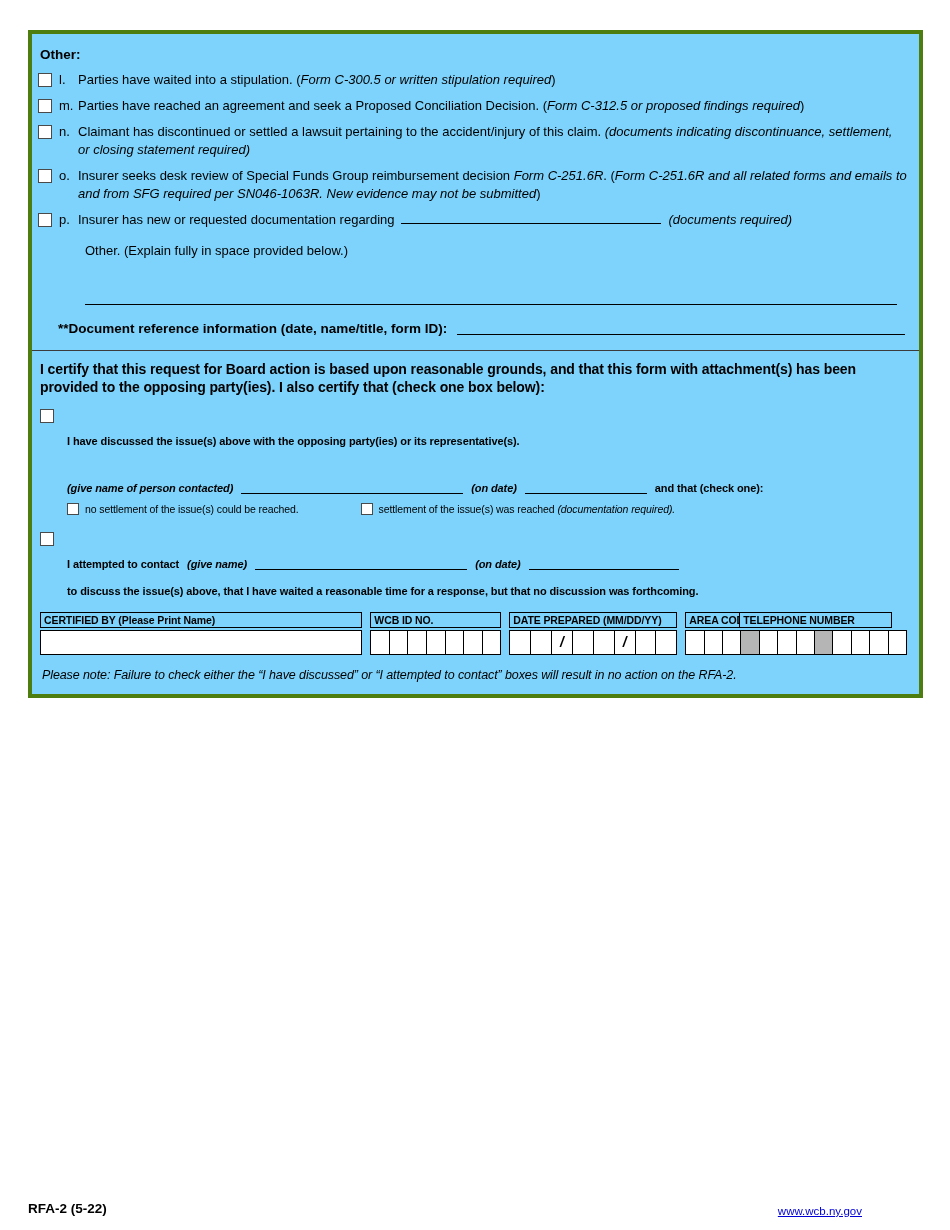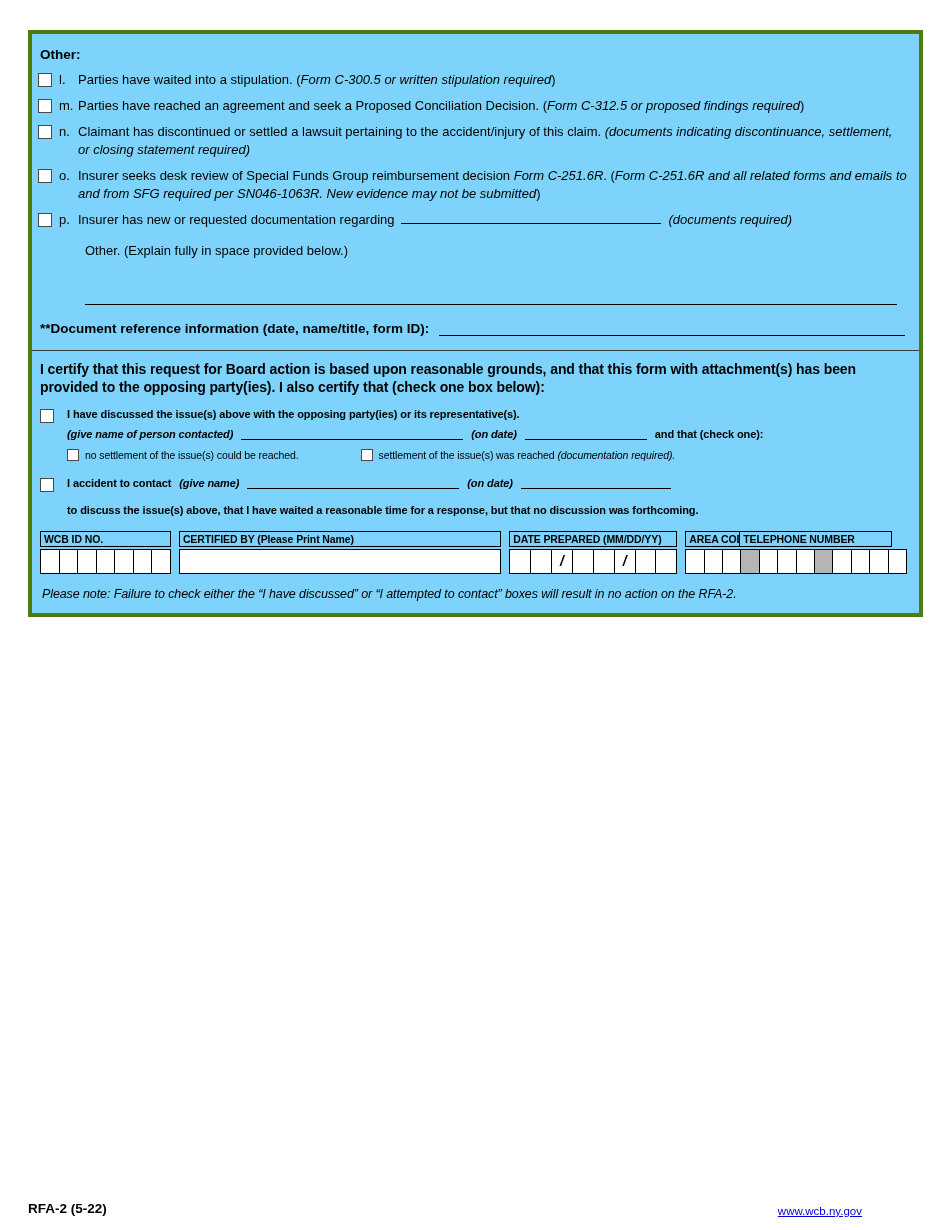--- a/index.html
+++ b/index.html
@@ -21,33 +21,33 @@
   .letter { flex:none; width:17px; margin-left:7px; font-size:13px; }
   .item-text { flex:1; margin-left:2px; }
   .it { font-style:italic; }
 
   .blank { display:inline-block; border-bottom:1px solid #000; height:13px; vertical-align:baseline; }
   .p-blank { width:260px; margin:0 8px 0 6px; }
 
   .other-explain { margin:14px 0 0 47px; font-size:13px; }
   .explain-line { border-bottom:1px solid #000; height:0; margin:46px 10px 0 47px; }
 
-  .docref-row { display:flex; align-items:flex-end; margin:16px 2px 2px 2px; }
+  .docref-row { display:flex; align-items:flex-start; margin:16px 2px 2px 20px; }
   .docref-label { font-weight:bold; font-size:13.5px; white-space:nowrap; }
   .flexblank { flex:1; margin-left:10px; height:14px; border-bottom:1px solid #000; }
 
   
   .sec2 { border-top:1px solid #3c3c3c; padding:9px 12px 10px 8px; letter-spacing:-0.1px; }
   .cert-intro { font-weight:bold; font-size:14px; line-height:1.3; margin-bottom:12px; }
 
   .cert-block { display:flex; align-items:flex-start; }
   .cert-block > .checkbox { margin-top:1px; }
   .mt16 { margin-top:16px; }
   .cert-content { margin-left:13px; flex:1; }
-  .bold11 { font-weight:bold; font-size:11px; }
+  .bold11 { font-weight:bold; font-size:11px;margin-top:27px; }
   .bi { font-weight:bold; font-style:italic; font-size:11px; white-space:nowrap; }
   .giveline { display:flex; align-items:flex-end; gap:8px; margin-top:8px; font-size:11px; }
   .giveline .blank { height:12px; }
   .subrow { display:flex; align-items:center; margin-top:9px; margin-left:0; font-size:10.5px; font-weight:normal; }
   .subrow .checkbox { margin-right:6px; }
   .subrow .second { margin-left:62px; }
   .cont { margin-top:15px; }
 
   
   .cert-table { display:flex; gap:8px; margin-top:15px; }
@@ -137,46 +137,46 @@
             <span class="checkbox small second"></span>
             <span><span>settlement of the issue(s) was reached </span><span class="it">(documentation required).</span></span>
           </div>
         </div>
       </div>
 
       <div class="cert-block mt16">
         <span class="checkbox"></span>
         <div class="cert-content">
           <div class="giveline" style="margin-top:0">
-            <span class="bold11">I accident to contact</span>
+            <span class="bold11">I attempted to contact</span>
             <span class="bi">(give name)</span>
             <span class="blank" style="width:212px"></span>
             <span class="bi">(on date)</span>
             <span class="blank" style="width:150px"></span>
           </div>
           <div class="bold11 cont">to discuss the issue(s) above, that I have waited a reasonable time for a response, but that no discussion was forthcoming.</div>
         </div>
       </div>
 
       <div class="cert-table">
+        <div class="tgroup" style="width:330px">
+          <div class="thead">CERTIFIED BY (Please Print Name)</div>
+          <div class="tinput"></div>
+        </div>
         <div class="tgroup" style="width:134px">
           <div class="thead">WCB ID NO.</div>
           <div class="cells">
             <span class="cell"></span>
             <span class="cell"></span>
             <span class="cell"></span>
             <span class="cell"></span>
             <span class="cell"></span>
             <span class="cell"></span>
             <span class="cell"></span>
           </div>
-        </div>
-        <div class="tgroup" style="width:330px">
-          <div class="thead">CERTIFIED BY (Please Print Name)</div>
-          <div class="tinput"></div>
         </div>
         <div class="tgroup" style="width:172px">
           <div class="thead">DATE PREPARED (MM/DD/YY)</div>
           <div class="cells">
             <span class="cell"></span>
             <span class="cell"></span>
             <span class="cell slash">/</span>
             <span class="cell"></span>
             <span class="cell"></span>
             <span class="cell slash">/</span>

